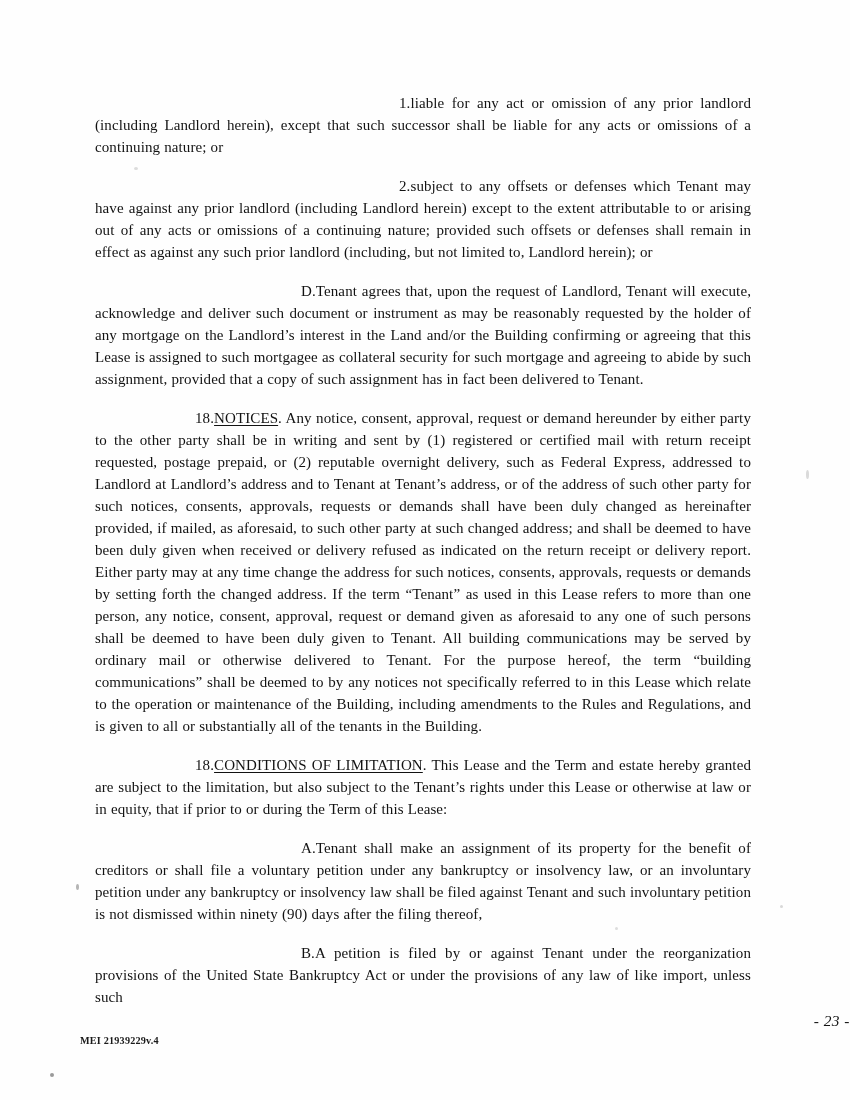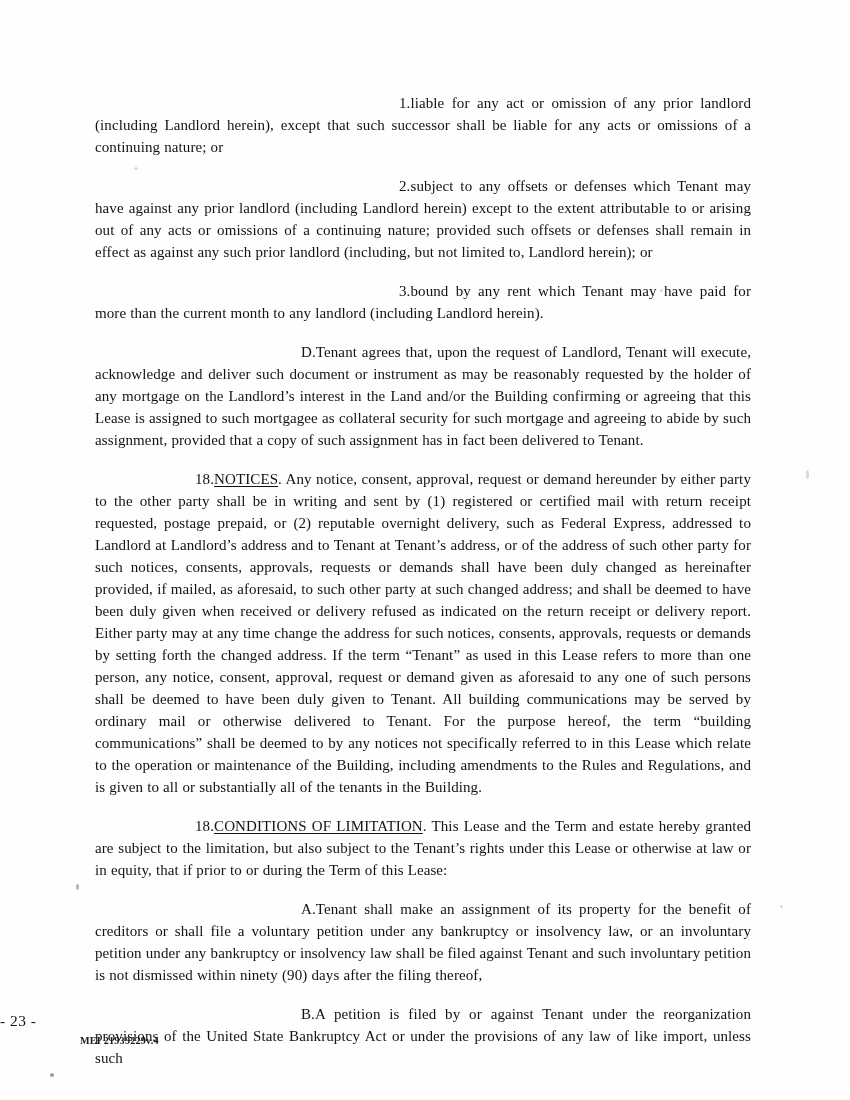--- a/index.html
+++ b/index.html
@@ -50,24 +50,25 @@
     text-decoration: underline;
     text-underline-offset: 1.5px;
   }
 
   
   .footer-page {
     position: absolute;
     left: 0;
     top: 1012px;
     width: 850px;
-    text-align: left;
+    text-align: right;
     font-size: 15.4px;
     font-family: "Liberation Serif", "DejaVu Serif", serif;
     letter-spacing: 0.5px;
+    font-style: italic;
   }
   .footer-ref {
     position: absolute;
     left: 80px;
     top: 1035px;
     font-size: 10.2px;
     font-family: "Liberation Serif", "DejaVu Serif", serif;
     font-weight: bold;
     letter-spacing: 0.2px;
     color: #1a1a1a;
@@ -96,23 +97,20 @@
   <div class="content">
 
     <p class="para ind-num">
       <span class="marker">1.</span><span>liable for any act or omission of any prior landlord (including Landlord herein), except that such successor shall be liable for any acts or omissions of a continuing nature; or</span>
     </p>
 
     <p class="para ind-num">
       <span class="marker">2.</span><span>subject to any offsets or defenses which Tenant may have against any prior landlord (including Landlord herein) except to the extent attributable to or arising out of any acts or omissions of a continuing nature; provided such offsets or defenses shall remain in effect as against any such prior landlord (including, but not limited to, Landlord herein); or</span>
     </p>
 
-    <p class="para ind-num">
-      <span class="marker">3.</span><span>bound by any rent which Tenant may have paid for more than the current month to any landlord (including Landlord herein).</span>
-    </p>
 
     <p class="para ind-alpha">
       <span class="marker">D.</span><span>Tenant agrees that, upon the request of Landlord, Tenant will execute, acknowledge and deliver such document or instrument as may be reasonably requested by the holder of any mortgage on the Landlord’s interest in the Land and/or the Building confirming or agreeing that this Lease is assigned to such mortgagee as collateral security for such mortgage and agreeing to abide by such assignment, provided that a copy of such assignment has in fact been delivered to Tenant.</span>
     </p>
 
     <p class="para ind-sec">
       <span class="marker-wide">18.</span><span class="heading-u">NOTICES</span><span>. Any notice, consent, approval, request or demand hereunder by either party to the other party shall be in writing and sent by (1) registered or certified mail with return receipt requested, postage prepaid, or (2) reputable overnight delivery, such as Federal Express, addressed to Landlord at Landlord’s address and to Tenant at Tenant’s address, or of the address of such other party for such notices, consents, approvals, requests or demands shall have been duly changed as hereinafter provided, if mailed, as aforesaid, to such other party at such changed address; and shall be deemed to have been duly given when received or delivery refused as indicated on the return receipt or delivery report.  Either party may at any time change the address for such notices, consents, approvals, requests or demands by setting forth the changed address.  If the term “Tenant” as used in this Lease refers to more than one person, any notice, consent, approval, request or demand given as aforesaid to any one of such persons shall be deemed to have been duly given to Tenant.  All building communications may be served by ordinary mail or otherwise delivered to Tenant.  For the purpose hereof, the term “building communications” shall be deemed to by any notices not specifically referred to in this Lease which relate to the operation or maintenance of the Building, including amendments to the Rules and Regulations, and is given to all or substantially all of the tenants in the Building.</span>
     </p>
 
     <p class="para ind-sec">

